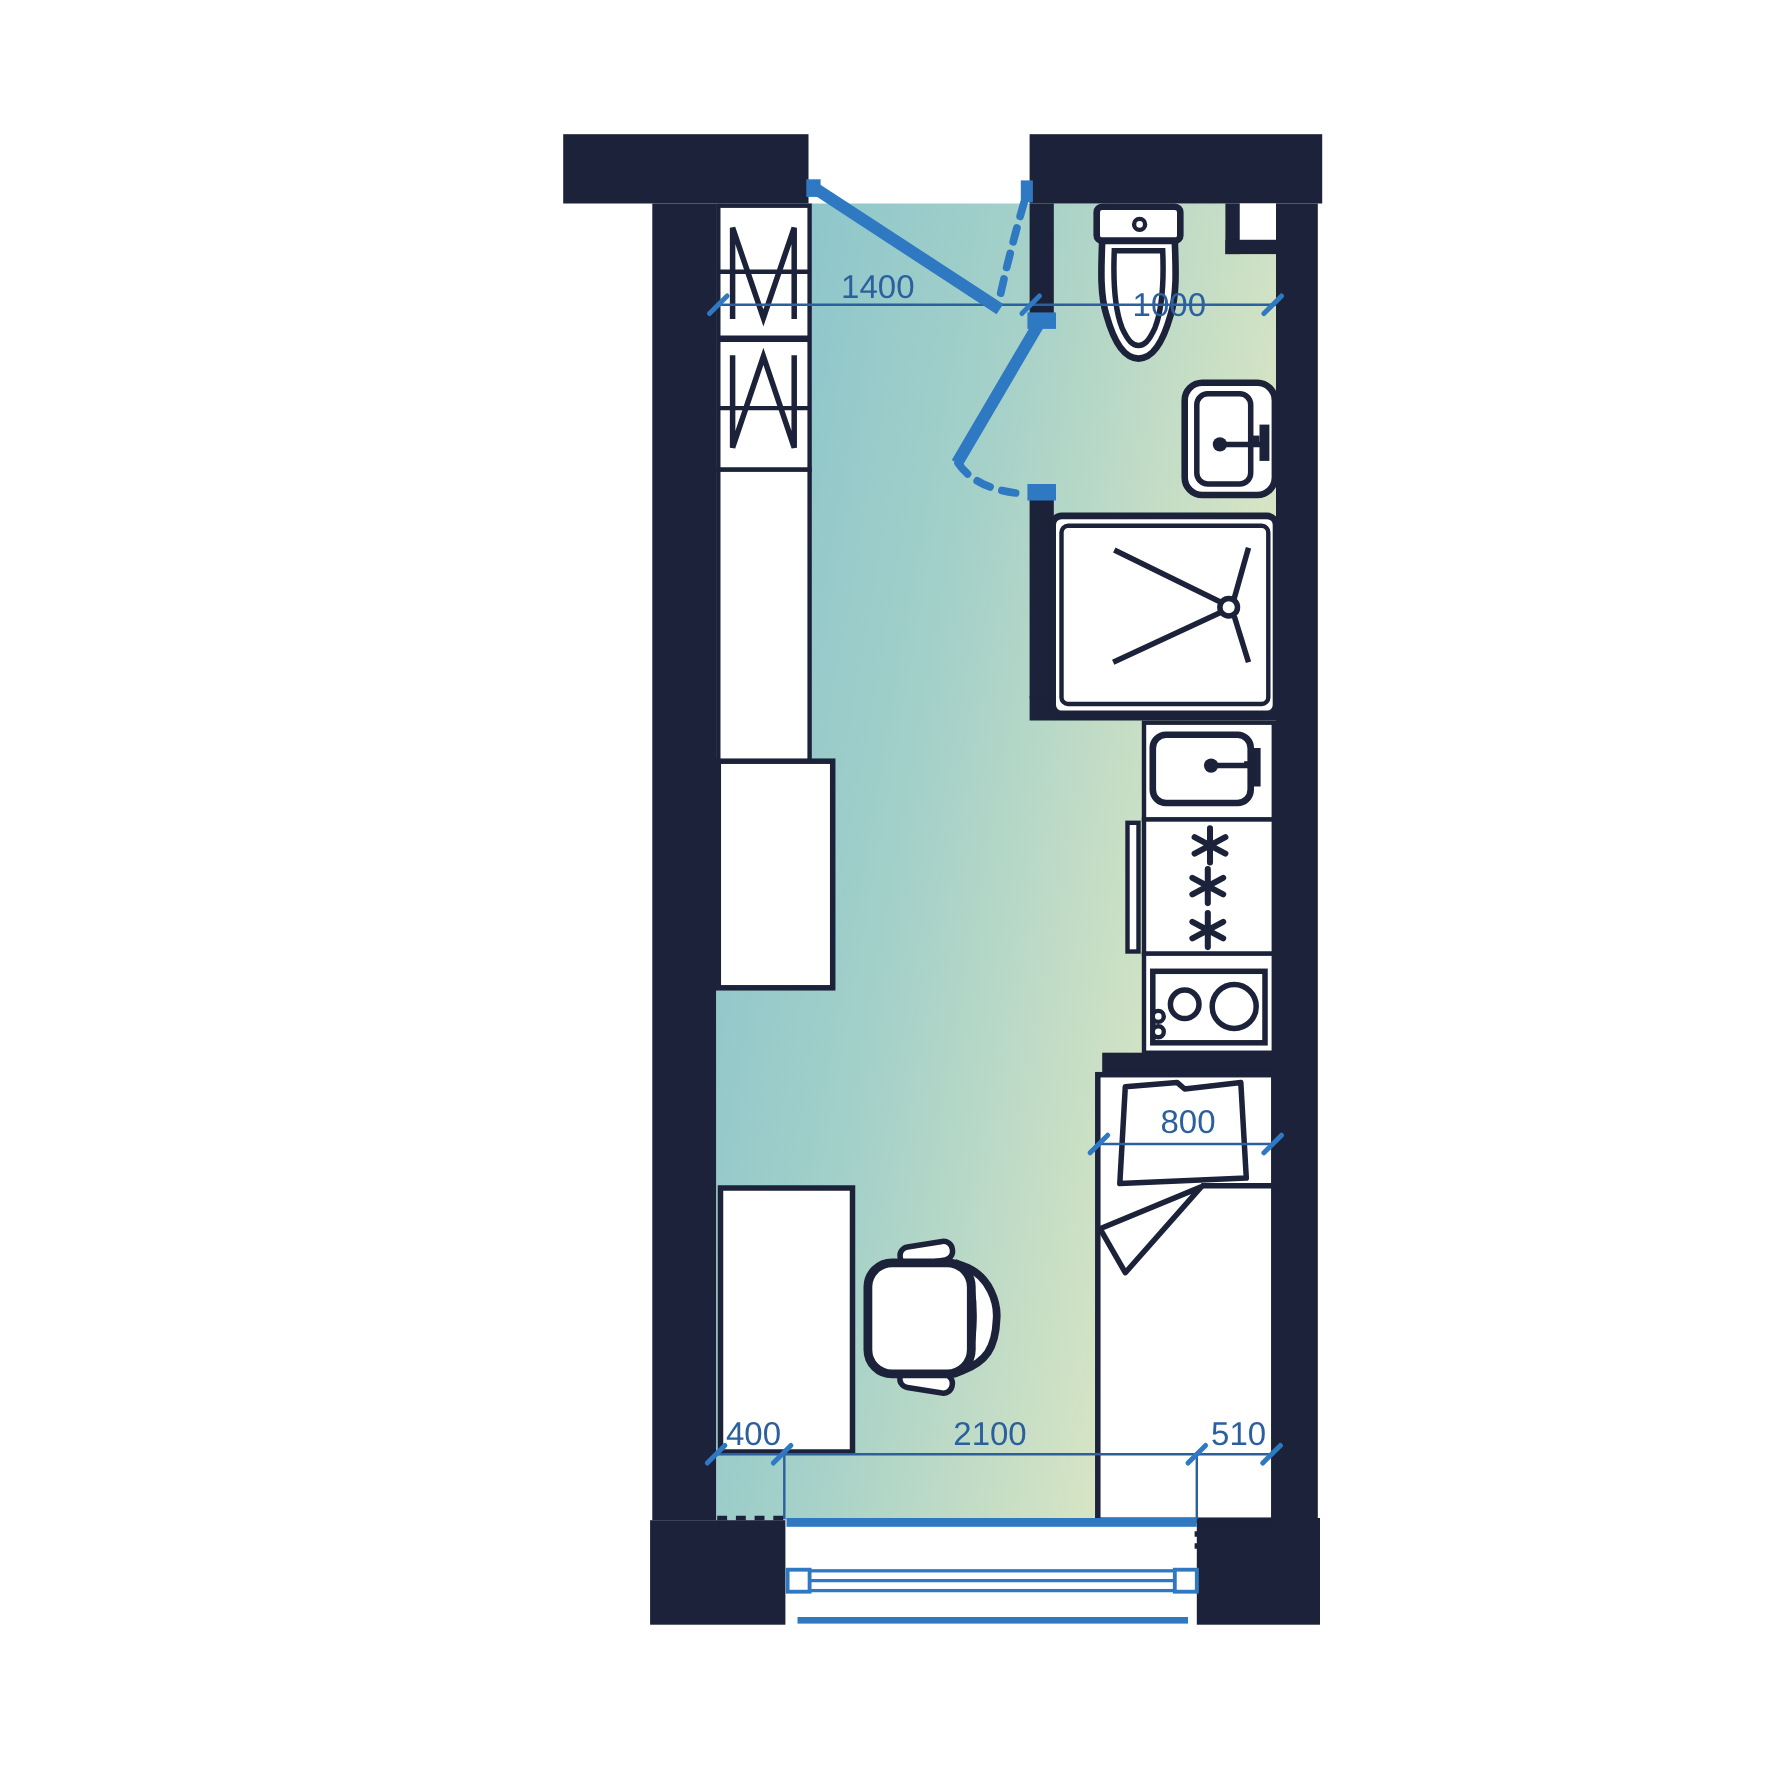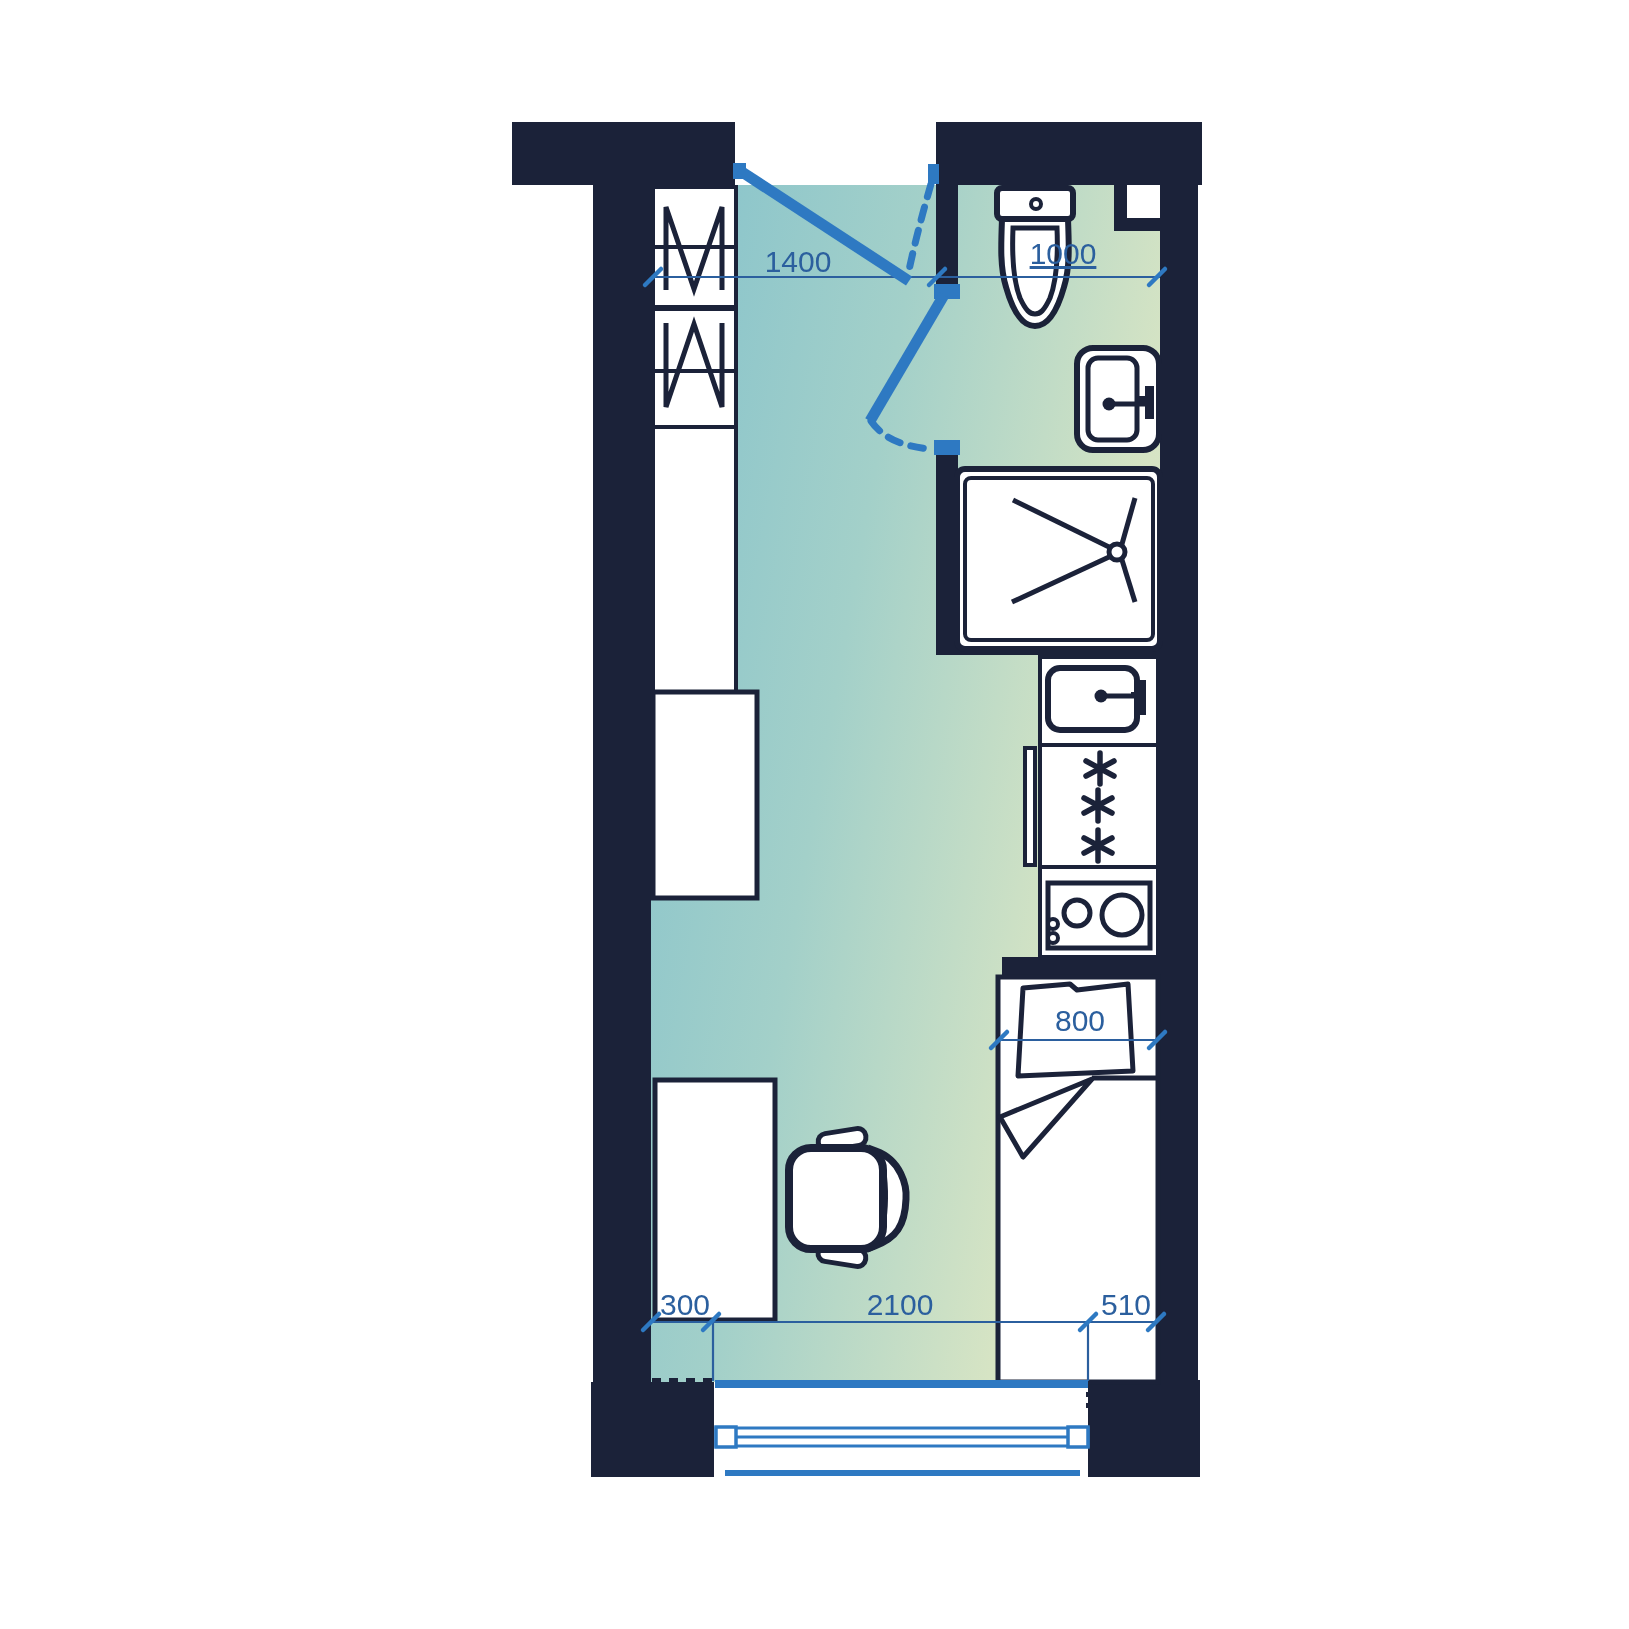--- a/index.html
+++ b/index.html
@@ -169,19 +169,19 @@
       <rect x="715" y="1380" width="373" height="8" fill="#2e79c2"></rect>
       <rect x="716" y="1428" width="372" height="18" fill="#ffffff" stroke="#2e79c2" stroke-width="3"></rect>
       <path d="M736,1437 L1068,1437" stroke="#2e79c2" stroke-width="3"></path>
       <rect x="716" y="1427" width="20" height="20" fill="#ffffff" stroke="#2e79c2" stroke-width="3.5"></rect>
       <rect x="1068" y="1427" width="20" height="20" fill="#ffffff" stroke="#2e79c2" stroke-width="3.5"></rect>
       <rect x="725" y="1470" width="355" height="6" fill="#2e79c2"></rect>
     </g>
   </svg>
 
   <div class="lbl" style="left:738px;top:246px;">1400</div>
-  <div class="lbl" style="left:1003px;top:238px;text-decoration:underline;">1000</div>
+  <div class="lbl" style="left:1003px;top:262px;">1000</div>
   <div class="lbl" style="left:1020px;top:1005px;">800</div>
-  <div class="lbl" style="left:625px;top:1289px;">300</div>
+  <div class="lbl" style="left:625px;top:1289px;">400</div>
   <div class="lbl" style="left:840px;top:1289px;">2100</div>
   <div class="lbl" style="left:1066px;top:1289px;">510</div>
 
 </div>
 
 </body></html>

